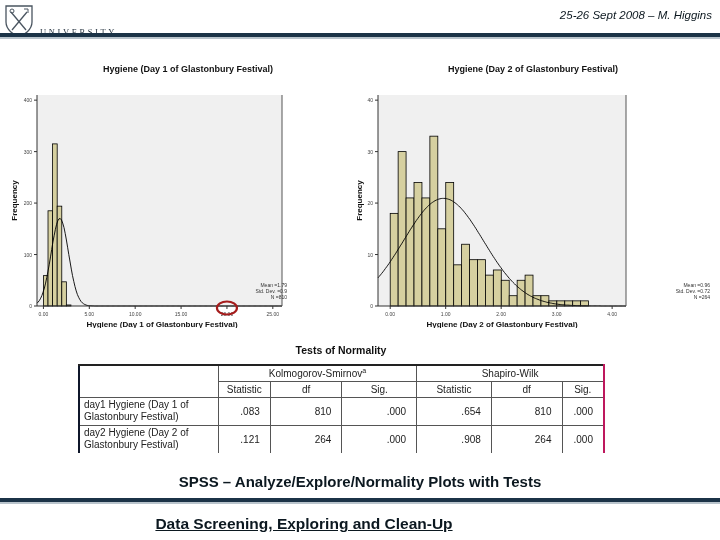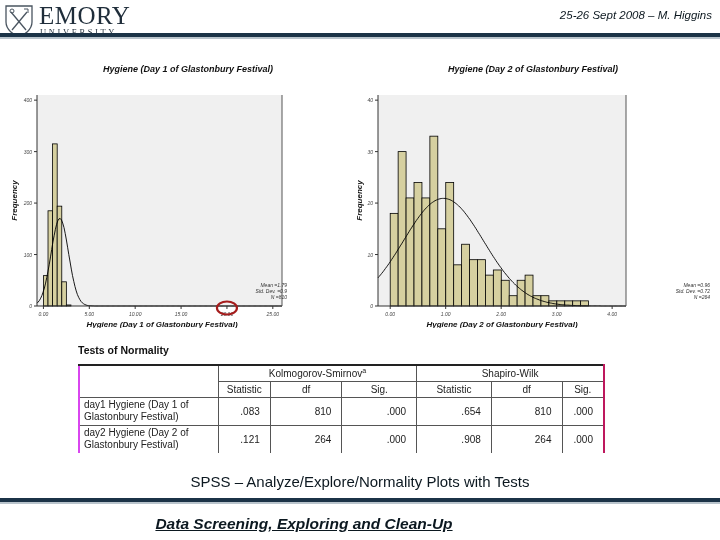--- a/index.html
+++ b/index.html
@@ -9,52 +9,51 @@
   .header { position: absolute; left: 0; top: 0; width: 720px; height: 46px; }
   .logo { position: absolute; left: 2px; top: 3px; width: 135px; height: 36px; }
   .shield { position: absolute; left: 2px; top: 1px; width: 30px; height: 34px; }
   .logo-word { position: absolute; left: 37px; top: 0px; font-family: "Liberation Serif", serif; font-size: 25px; color: #1f2d3a; letter-spacing: 0.5px; line-height: 26px; }
   .logo-sub { position: absolute; left: 38px; top: 24px; font-family: "Liberation Serif", serif; font-size: 8.5px; color: #1f2d3a; letter-spacing: 2.6px; }
   .header-title { position: absolute; left: 284px; top: 5px; font-size: 17px; color: #0c1820; }
   .header-date { position: absolute; right: 8px; top: 9px; font-size: 11.5px; font-style: italic; font-weight: normal; color: #0c1820; }
   .rule { position: absolute; left: 0; width: 720px; height: 4px; background: #1b3347; }
   .rule-shadow { position: absolute; left: 0; width: 720px; height: 2px; background: #b9c4cc; }
 
-  .chart { position: absolute; font-style: italic; }
+  .chart { position: absolute; }
   .chart svg { display: block; }
 
-  .ttitle { position: absolute; left: 78px; top: 344px; width: 526px; text-align: left; font-size: 10.5px; font-weight: bold; color: #111; }
+  .ttitle { position: absolute; left: 78px; top: 344px; width: 526px; text-align: center; font-size: 10.5px; font-weight: bold; color: #111; }
   table.norm { position: absolute; left: 78px; top: 364px; width: 527px; border-collapse: collapse; font-size: 10px; color: #222; }
   table.norm td { border: 1px solid #555; height: 16px; padding: 0 4px; }
   table.norm tr.data td { height: 28px; }
   table.norm .outer-top td { border-top: 2px solid #222; }
-  table.norm td.lbl { text-align: left; line-height: 12px; width: 140px; border-left: 2px solid #d946ef; }
+  table.norm td.lbl { text-align: left; line-height: 12px; width: 140px; border-left: 2px solid #0f172a; }
   table.norm td.num { text-align: right; padding-right: 10px; }
   table.norm td.grp { text-align: center; }
   table.norm td.sub { text-align: center; }
   table.norm td.last { border-right: 2px solid #be185d; }
   table.norm tr.data:last-child td { border-bottom: none; }
   sup { font-size: 7px; }
 
-  .caption { position: absolute; left: 0; top: 473px; width: 720px; text-align: center; font-size: 15px; font-weight: normal; color: #0c1820; }
-  .footer { position: absolute; left: 0; top: 515px; width: 608px; text-align: center; font-size: 15.5px; font-weight: bold; font-style: italic; text-decoration: underline; color: #0c1820; }
+  .caption { position: absolute; left: 0; top: 473px; width: 720px; text-align: center; font-size: 15px; font-weight: bold; color: #0c1820; }
+  .footer { position: absolute; left: 0; top: 515px; width: 608px; text-align: center; font-size: 15.5px; font-weight: bold; text-decoration: underline; color: #0c1820; }
 </style>
 </head>
 <body>
 
 <div class="header">
   <div class="logo">
     <svg class="shield" viewBox="0 0 30 34" width="30" height="34">
       <path d="M2 2 H28 V18 C28 26 20 31 15 33 C10 31 2 26 2 18 Z" fill="#fff" stroke="#4a5560" stroke-width="1.3"></path>
       <line x1="7" y1="8" x2="22" y2="26" stroke="#4a5560" stroke-width="1.3"></line>
       <line x1="23" y1="8" x2="8" y2="26" stroke="#4a5560" stroke-width="1.3"></line>
       <circle cx="8" cy="7" r="2" fill="none" stroke="#4a5560"></circle>
       <path d="M20 5 l4 0 l0 4" fill="none" stroke="#4a5560"></path>
     </svg>
-    <div class="logo-word">EMORY</div>
     <div class="logo-sub">UNIVERSITY</div>
   </div>
   <div class="header-date">25-26 Sept 2008 – M. Higgins</div>
 </div>
 <div class="rule" style="top:33px;"></div>
 <div class="rule-shadow" style="top:37px;"></div>
 
 <div class="chart" id="chart1" style="left:0px; top:58px;">
     <svg width="300" height="270" viewBox="0 0 300 270">
       <text x="188" y="14" font-size="9" font-weight="bold" font-family="Liberation Sans, sans-serif" fill="#111" text-anchor="middle">Hygiene (Day 1 of Glastonbury Festival)</text>

